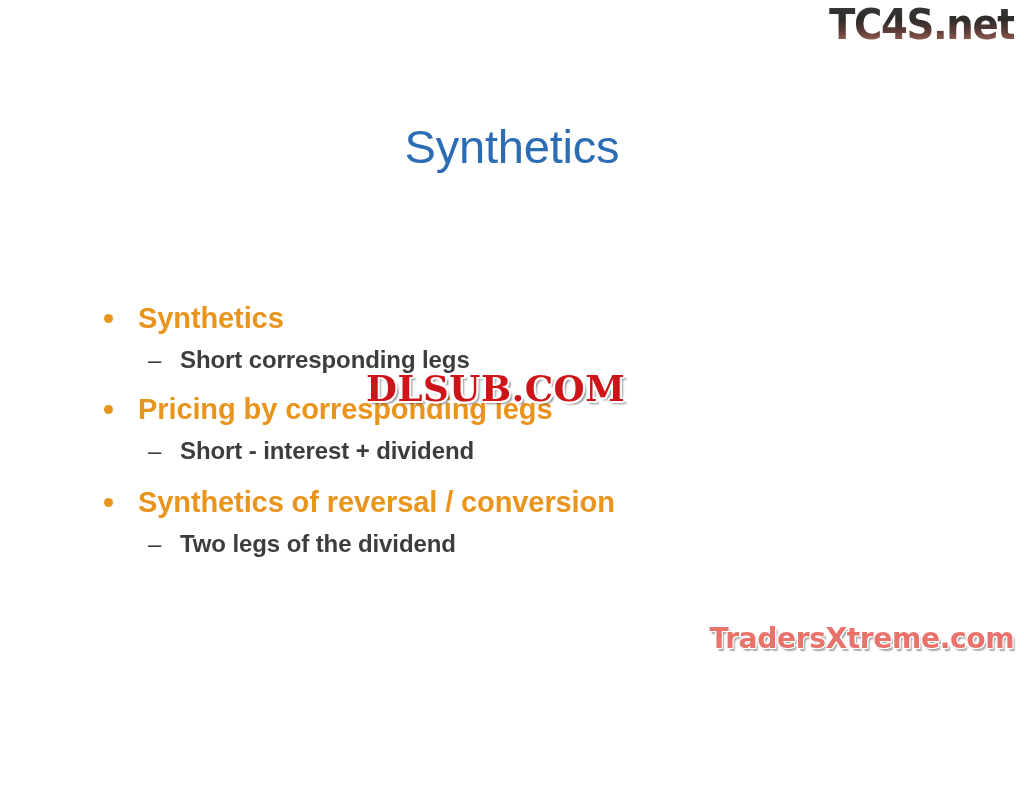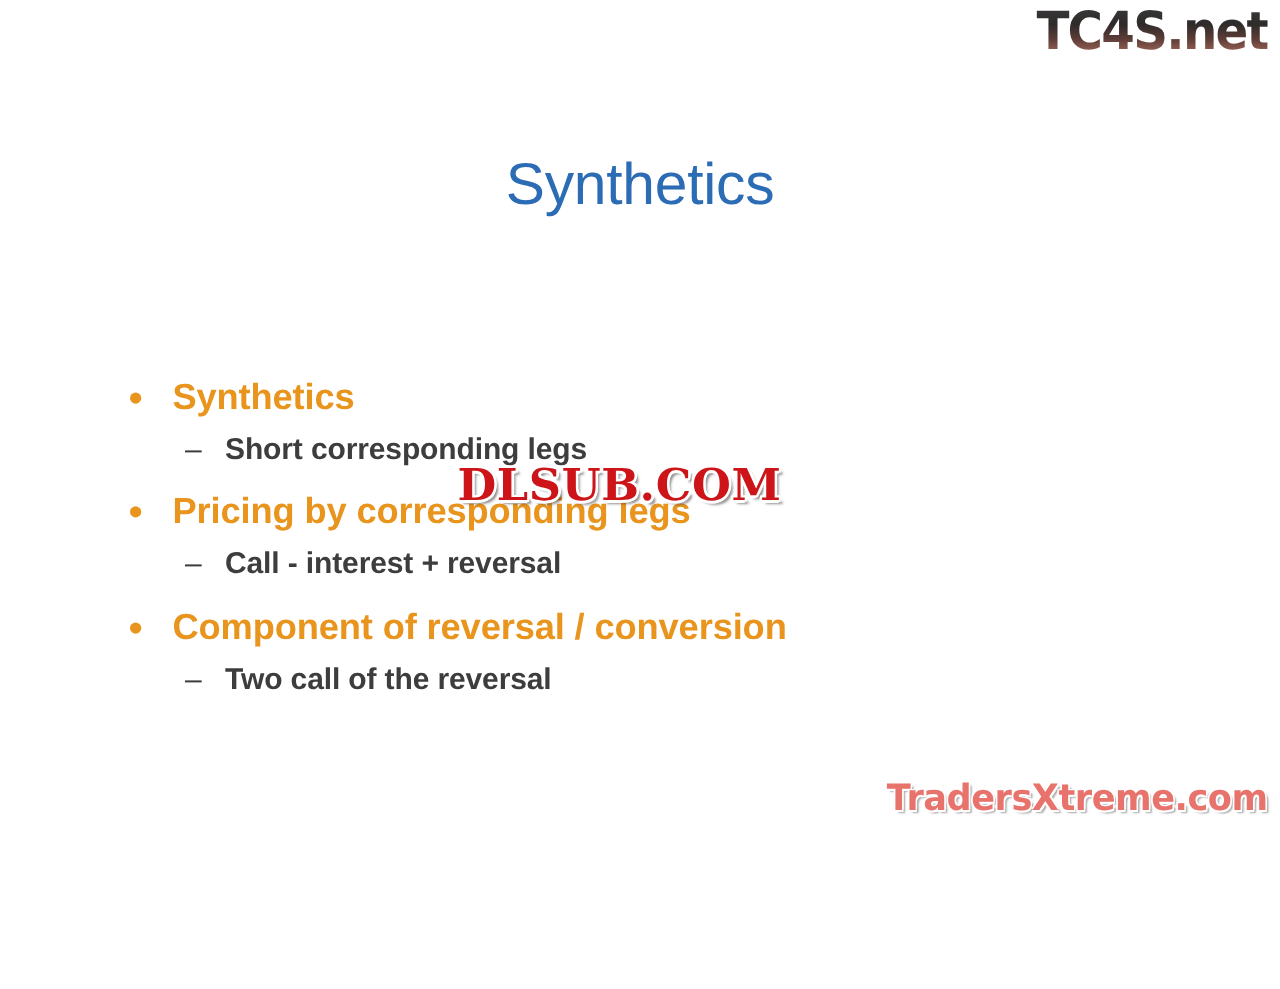--- a/index.html
+++ b/index.html
@@ -189,34 +189,34 @@
 
     <div class="gap-1"></div>
 
     <div class="bullet-block">
       <div class="bullet-l1">
         <span class="dot"></span>
         <span>Pricing by corresponding legs</span>
       </div>
       <div class="bullet-l2">
         <span class="dash">–</span>
-        <span>Call - interest + reversal</span>
+        <span>Short - interest + dividend</span>
       </div>
     </div>
 
     <div class="gap-2"></div>
 
     <div class="bullet-block">
       <div class="bullet-l1">
         <span class="dot"></span>
-        <span>Component of reversal / conversion</span>
+        <span>Synthetics of reversal / conversion</span>
       </div>
       <div class="bullet-l2">
         <span class="dash">–</span>
-        <span>Two call of the reversal</span>
+        <span>Two legs of the dividend</span>
       </div>
     </div>
 
   </div>
 
   <div class="wm-dlsub">DLSUB.COM</div>
 
   <div class="wm-traders">TradersXtreme.com</div>
 
 </div>

